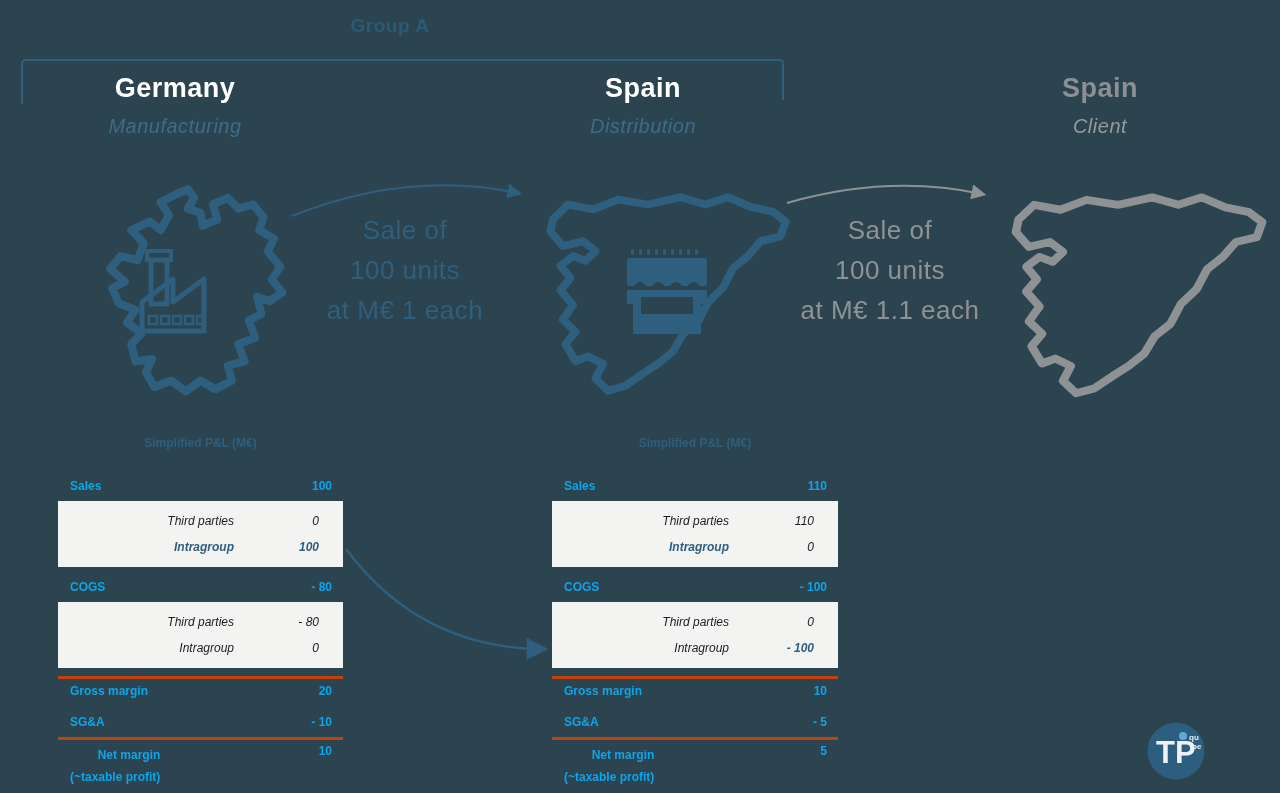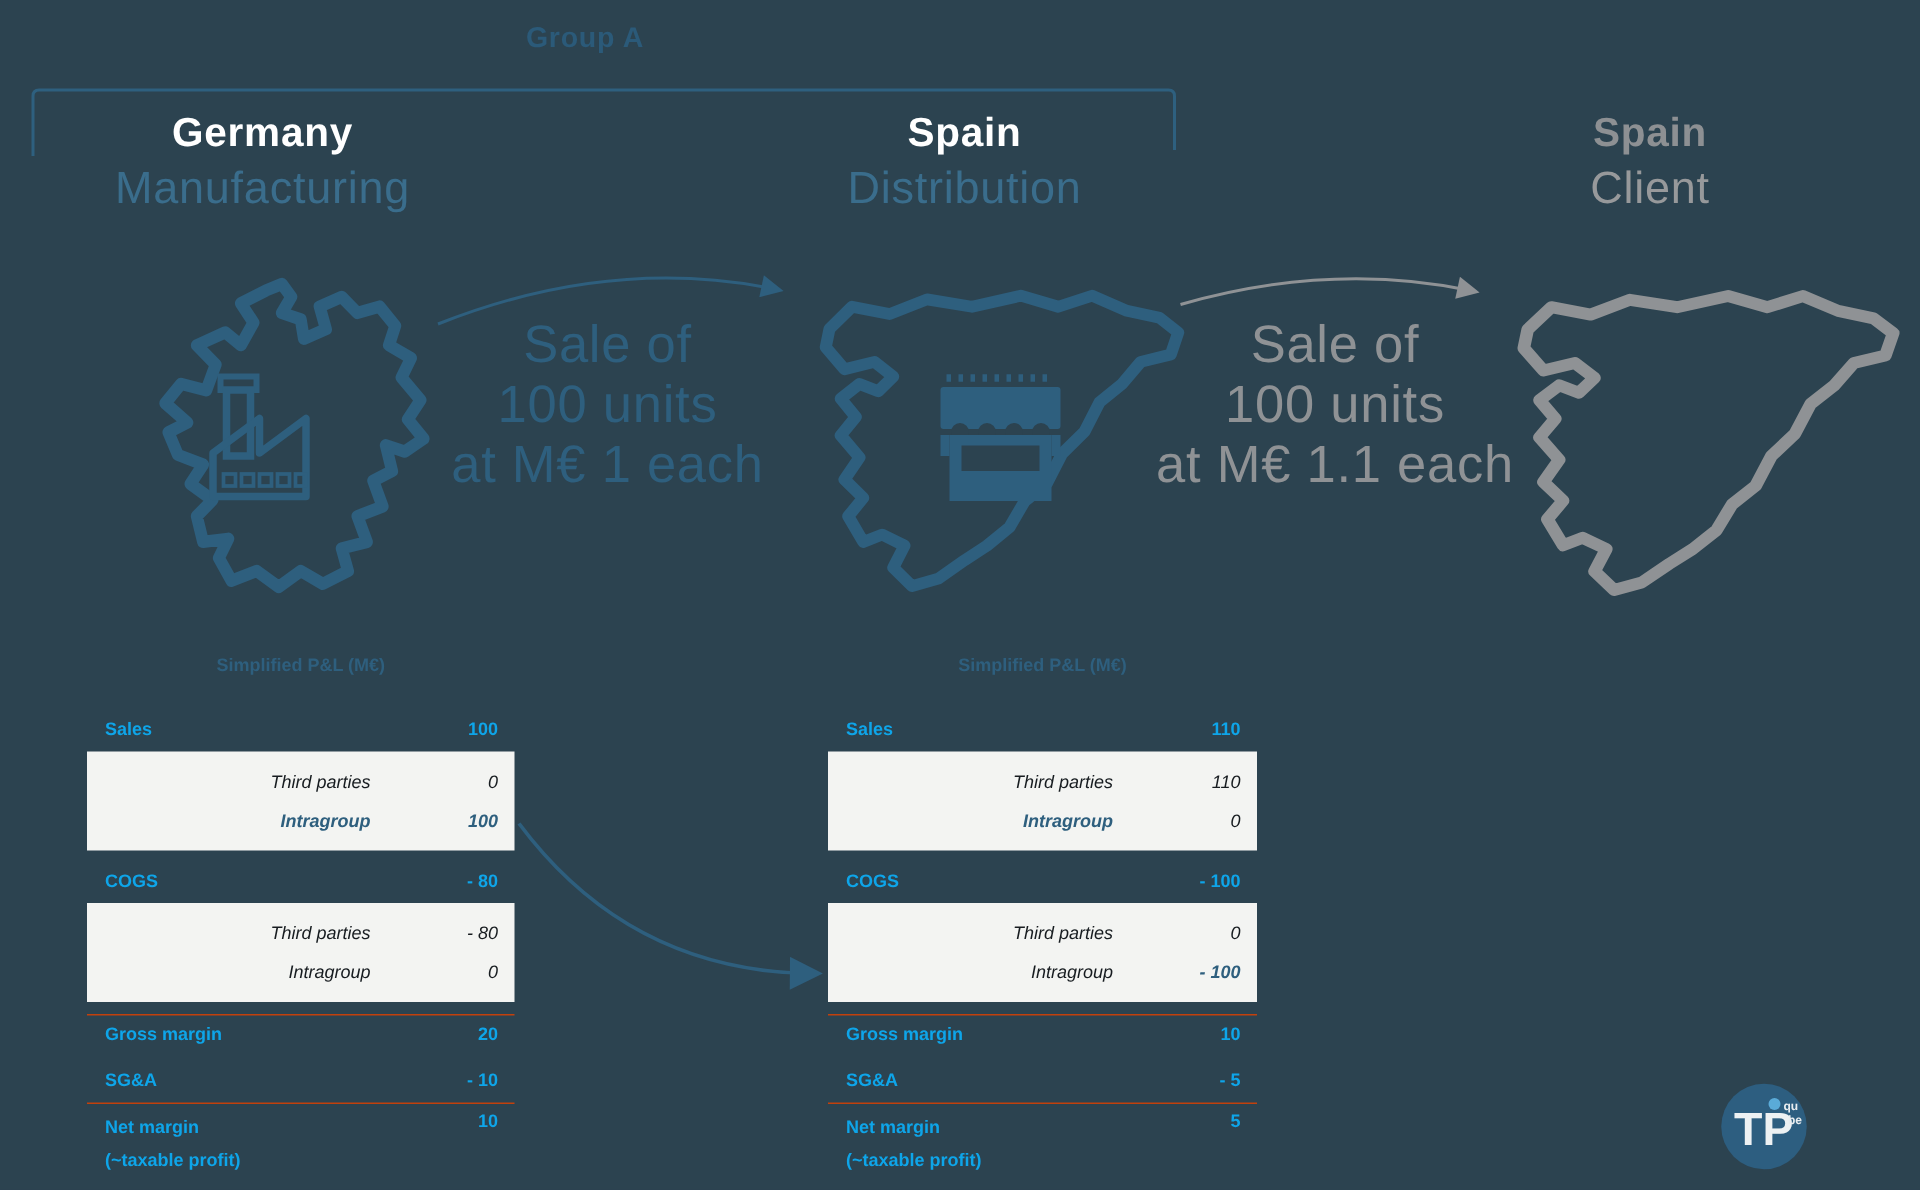--- a/index.html
+++ b/index.html
@@ -7,44 +7,44 @@
          font-family:"Liberation Sans",sans-serif;}
   svg{position:absolute;left:0;top:0;pointer-events:none;}
   #art-under{z-index:1;}
   #art-over{z-index:3;}
 
   .group-label{position:absolute;left:250px;top:15px;width:280px;text-align:center;
     font-size:19px;font-weight:bold;color:#2b5a79;letter-spacing:.5px;z-index:2;}
 
   .colhead{position:absolute;top:72px;width:280px;text-align:center;z-index:2;}
   .colhead .title{font-size:27px;font-weight:bold;line-height:32px;letter-spacing:.5px;}
-  .colhead .subtitle{font-size:30px;font-weight:400;line-height:30px;margin-top:7px;letter-spacing:.5px;}
+  .colhead .subtitle{font-size:20px;font-weight:400;line-height:30px;margin-top:7px;letter-spacing:.5px;font-style:italic;}
   .teal-col .title{color:#ffffff;}
   .teal-col .subtitle{color:#3a6d8c;}
   .gray-col .title{color:#8d9093;}
   .gray-col .subtitle{color:#97999b;}
 
-  .flow-label{position:absolute;top:210px;text-align:center;font-size:35px;line-height:40px;
+  .flow-label{position:absolute;top:210px;text-align:center;font-size:26px;line-height:40px;
     letter-spacing:.5px;z-index:2;}
   .flow-teal{color:#2e5f7e;}
   .flow-gray{color:#8f9295;}
 
   .pl-table{position:absolute;top:432px;width:285px;z-index:2;font-size:12px;}
   .pl-title{font-weight:bold;color:#2e5f7e;text-align:center;line-height:22px;margin-bottom:20px;}
   .row{display:flex;align-items:center;}
   .row.main{justify-content:space-between;font-weight:bold;color:#0ea5e9;
     padding:0 11px 0 12px;height:24px;}
-  .subbox{background:#f3f4f2;margin-top:6px;padding:7px 0;}
+  .subbox{background:#f3f4f2;margin-top:6px;padding:7px 13px;}
   .subbox + .row.main{margin-top:8px;}
   .row.main + .subbox{margin-top:3px;}
   .row.sub{height:26px;font-style:italic;color:#171c20;padding:0 11px 0 12px;}
   .sublabel{flex:1;text-align:right;}
   .subvalue{width:85px;text-align:right;}
   .hl{color:#2e5f7e;font-weight:bold;}
-  .ruled{border-top:1px solid #c2410c;padding-top:3px;height:27px;}
+  .ruled{border-top:3px solid #c2410c;padding-top:3px;height:27px;text-align:right;}
   .row.sga{margin-top:7px;}
   .row.net{margin-top:3px;height:auto;align-items:flex-start;padding-top:4px;}
   .netlabels{display:flex;flex-direction:column;}
   .netlabels span{line-height:22px;}
 </style>
 </head>
 <body>
 
 <div id="stage">
 

